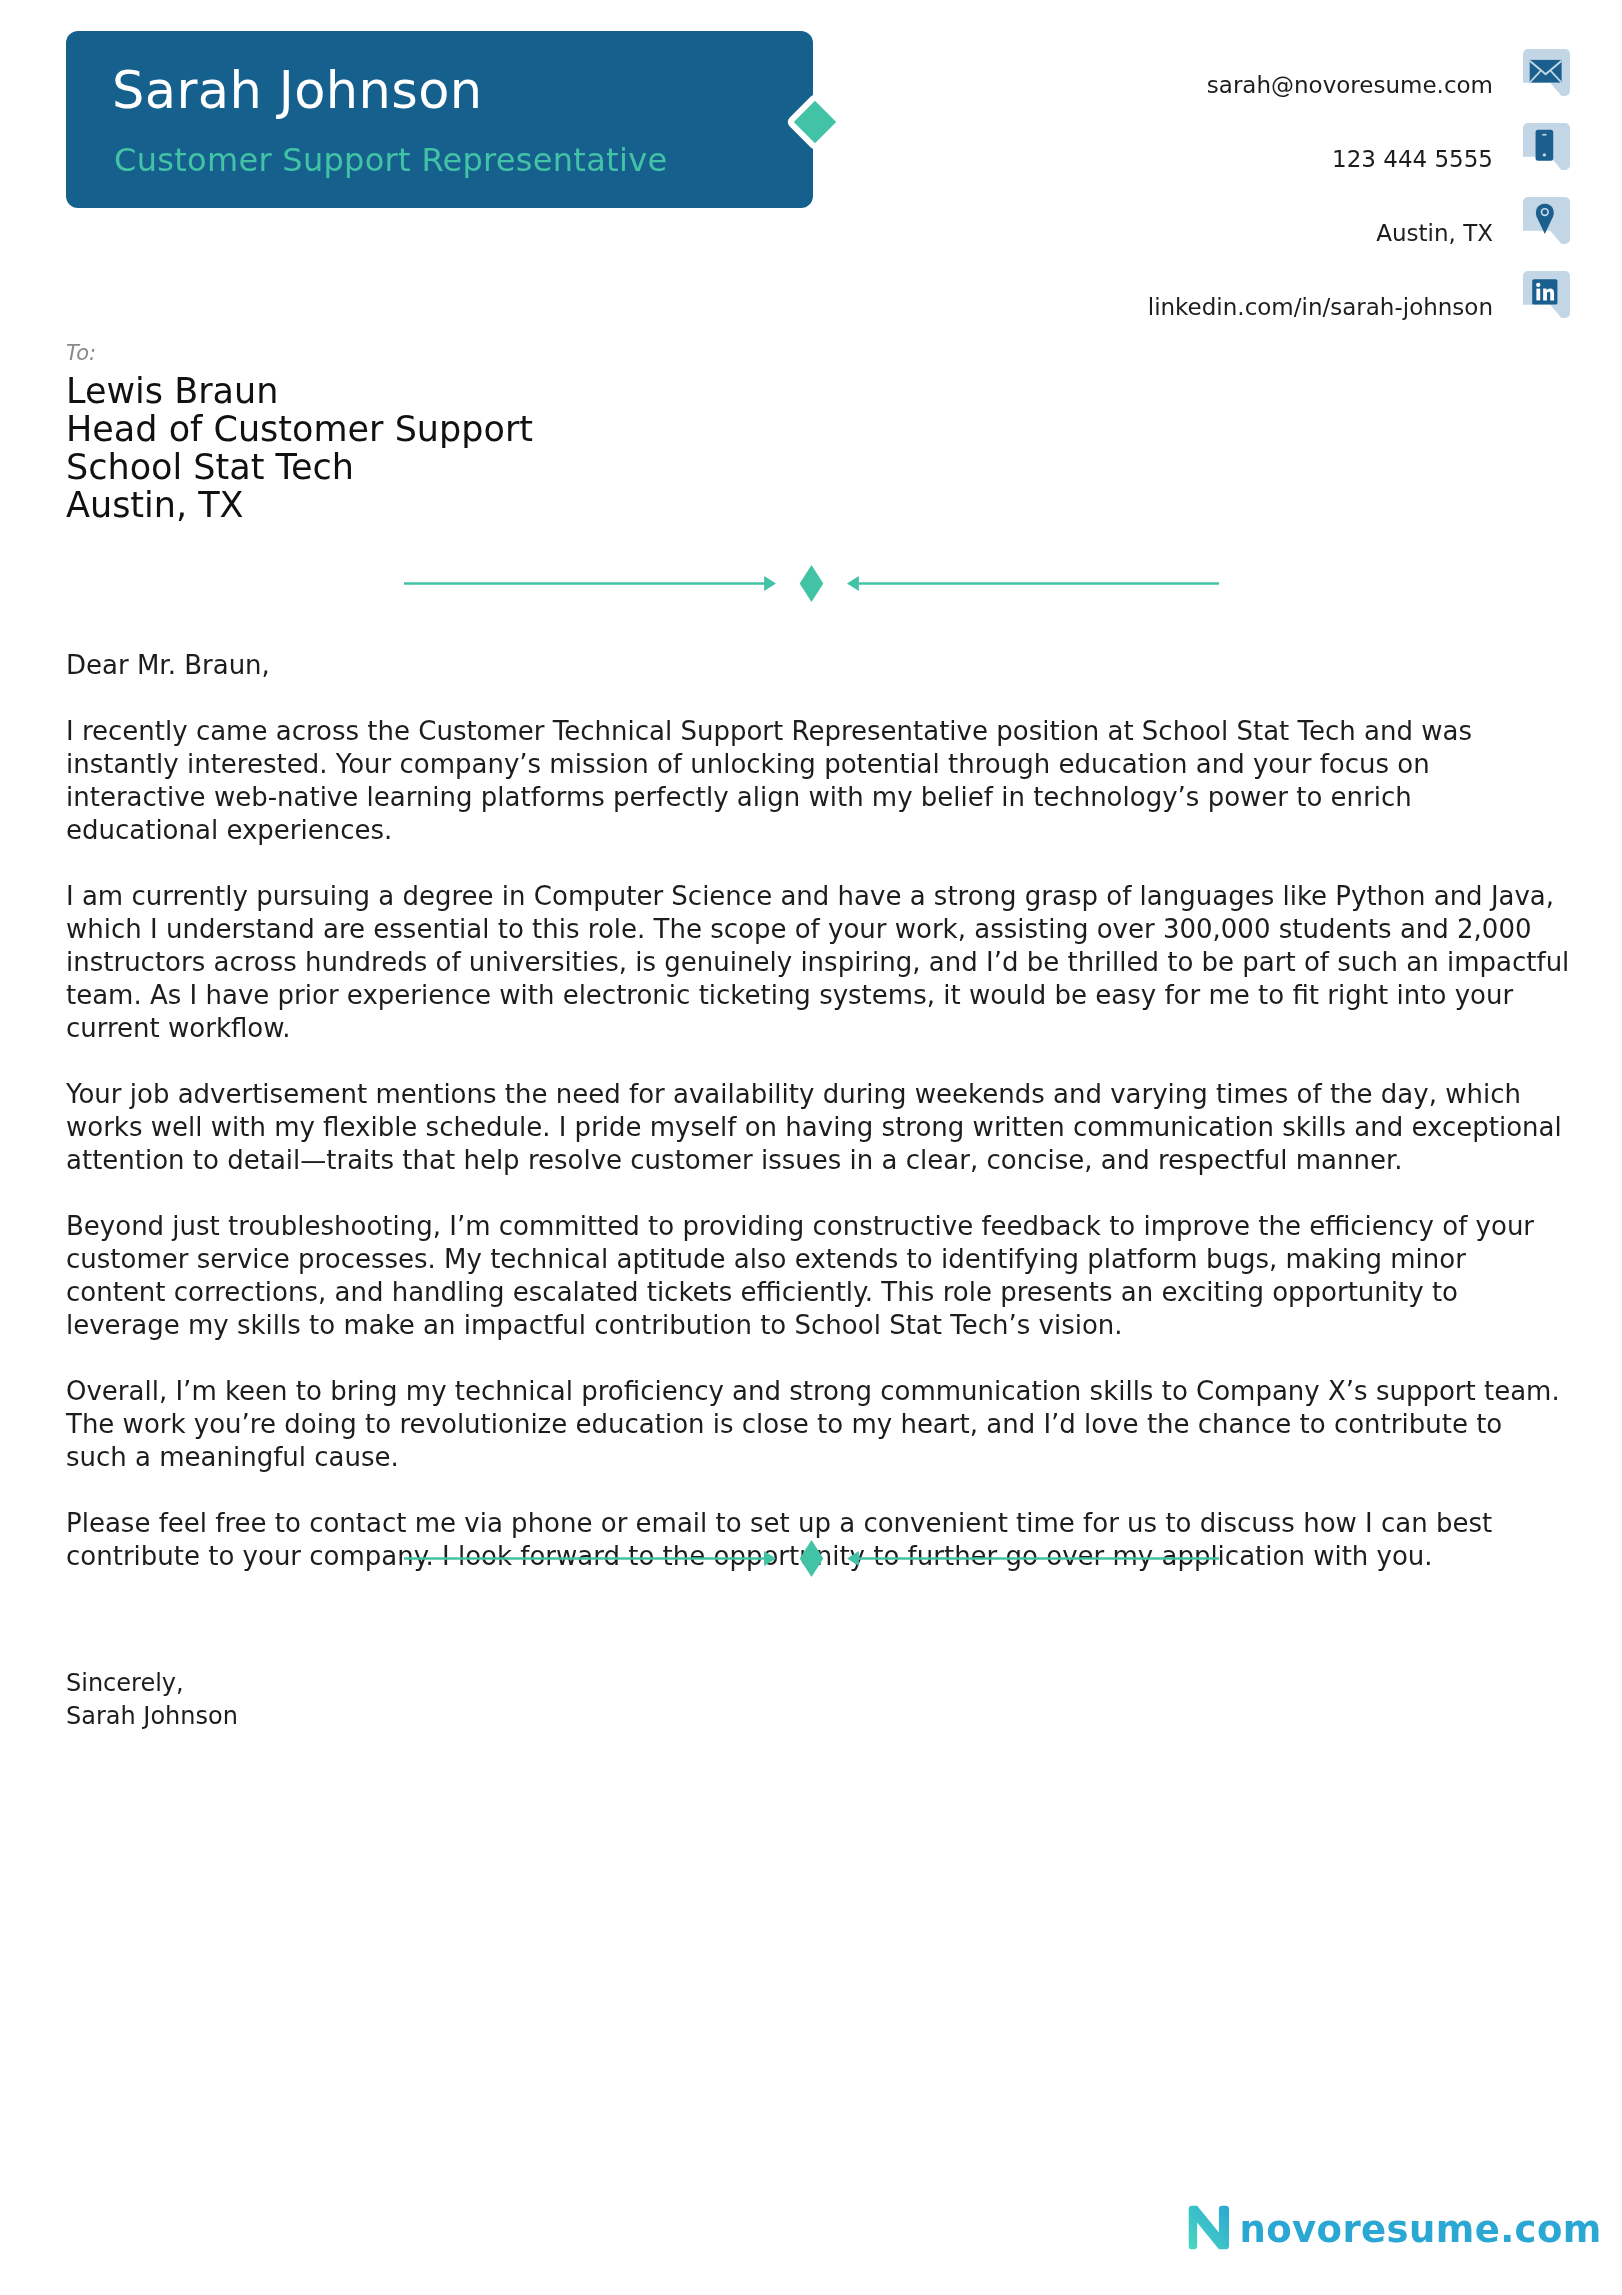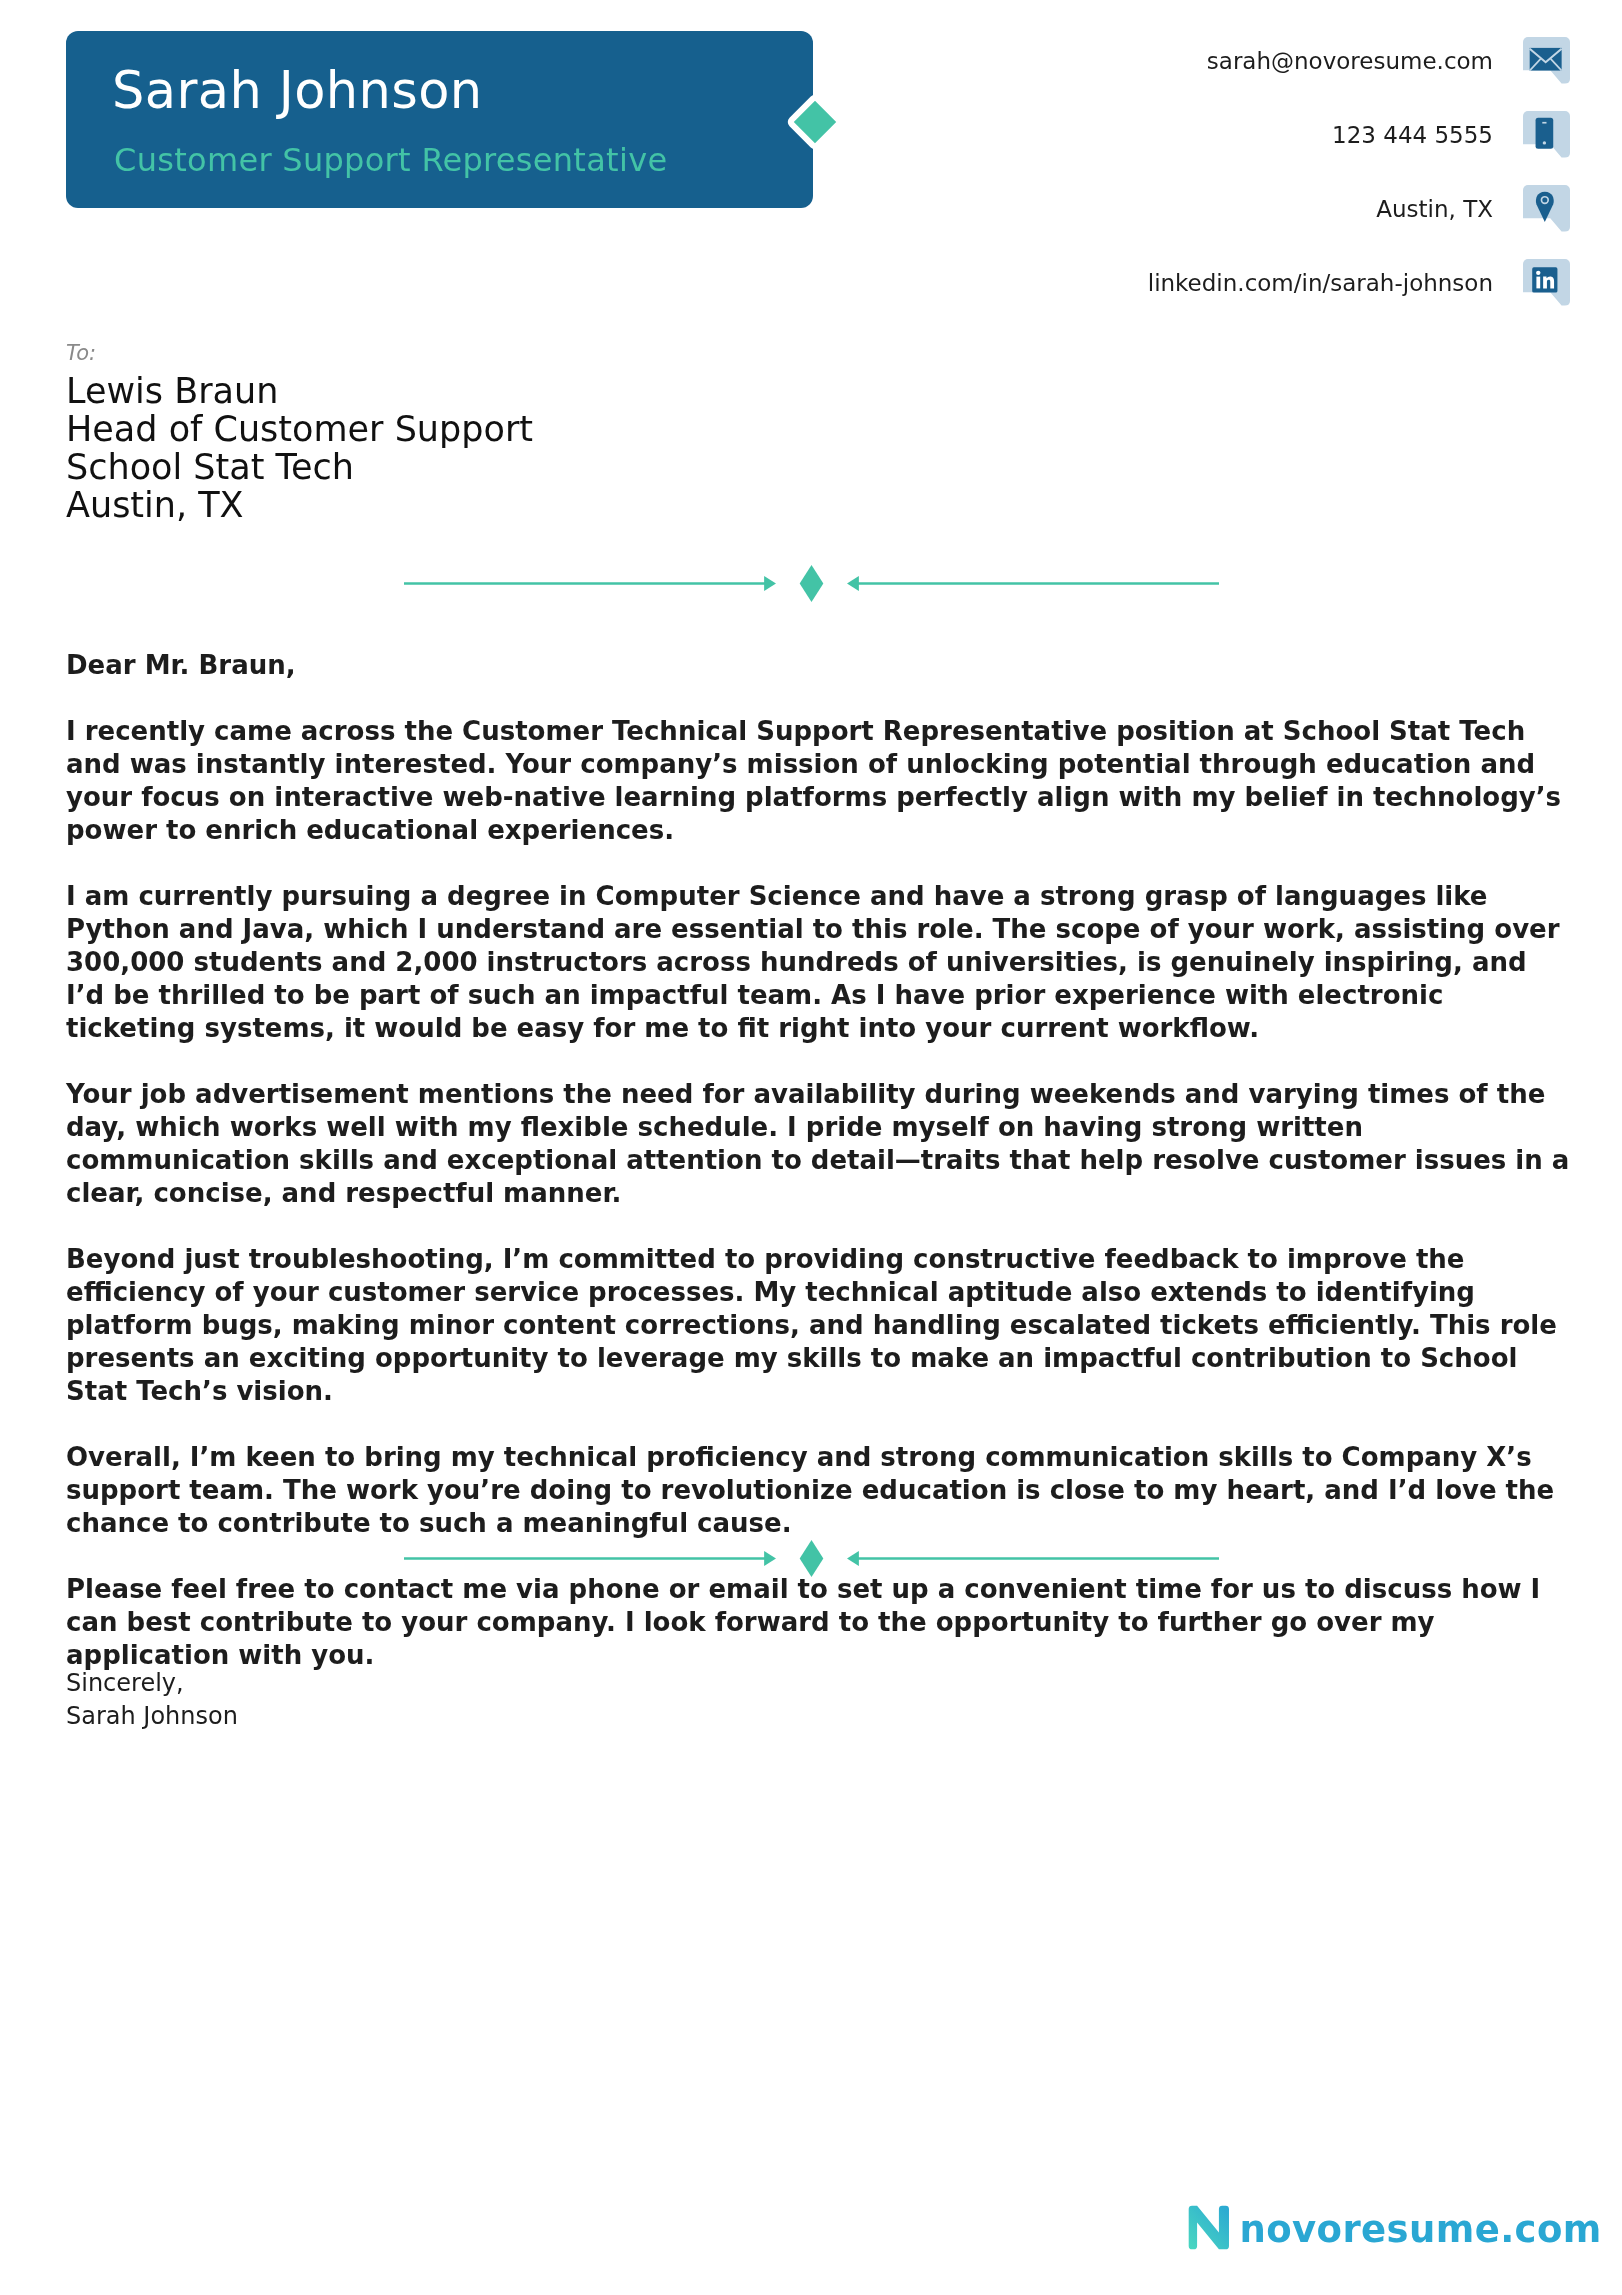--- a/index.html
+++ b/index.html
@@ -9,37 +9,37 @@
                 background: #16608e; border-radius: 12px; }
   .header-name { position: absolute; left: 46px; top: 30px; font-size: 51px; color: #ffffff;
                  letter-spacing: 0.4px; white-space: nowrap; }
   .header-title { position: absolute; left: 48px; top: 96px; font-size: 32px; color: #43c3a6;
                   white-space: nowrap; letter-spacing: 0.3px; margin-top: 14px; }
   .header-diamond { position: absolute; left: 794px; top: 101px; width: 30px; height: 30px;
                     background: #43c3a6; border: 6px solid #ffffff; border-radius: 6px;
                     transform: rotate(45deg); }
 
   .contacts { position: absolute; right: 51px; top: 24px; width: 642px; }
-  .contact-row { display: flex; justify-content: flex-end; align-items: center; height: 74px; }
+  .contact-row { display: flex; justify-content: flex-end; align-items: flex-end; height: 74px; }
   .contact-text { font-size: 23px; color: #1d1d1d; margin-right: 30px; white-space: nowrap; }
   .contact-icon { position: relative; width: 49px; height: 49px; }
   .contact-icon .bg { position: absolute; left: 0; top: 0; width: 47px; height: 47px; background: #c2d6e5;
                       border-radius: 5px;
                       clip-path: polygon(0 0, 100% 0, 100% 100%, 82% 100%, 58% 72%, 0 72%); }
   .contact-icon svg { position: absolute; left: 5px; top: 5px; }
 
   .to-label { position: absolute; left: 66px; top: 341px; font-size: 21px; font-style: italic; color: #8a8a8a; }
   .recipient { position: absolute; left: 66px; top: 372px; font-size: 35px; line-height: 38px; color: #111; }
   .recipient div { white-space: nowrap; }
 
   .divider { position: absolute; left: 404px; width: 815px; height: 51px; }
 
   .letter { position: absolute; left: 66px; top: 649px; width: 1504px; font-size: 26px;
             line-height: 33px; color: #1d1d1d; }
-  .letter p { margin: 0 0 33px 0; font-weight: bold; }
+  .letter p { margin: 0 0 33px 0; }
   .closing { position: absolute; left: 66px; top: 1667px; font-size: 24px; line-height: 33px; color: #1d1d1d; }
 
   .logo { position: absolute; left: 1185px; top: 2204px; display: flex; align-items: flex-end; }
   .logo-text { font-family: "DejaVu Sans", sans-serif; font-weight: bold; font-size: 37px; color: #2aa7d3;
                margin-left: 8.5px; letter-spacing: 0.4px; }
 </style>
 </head>
 <body>
 
 <div class="header-box">

